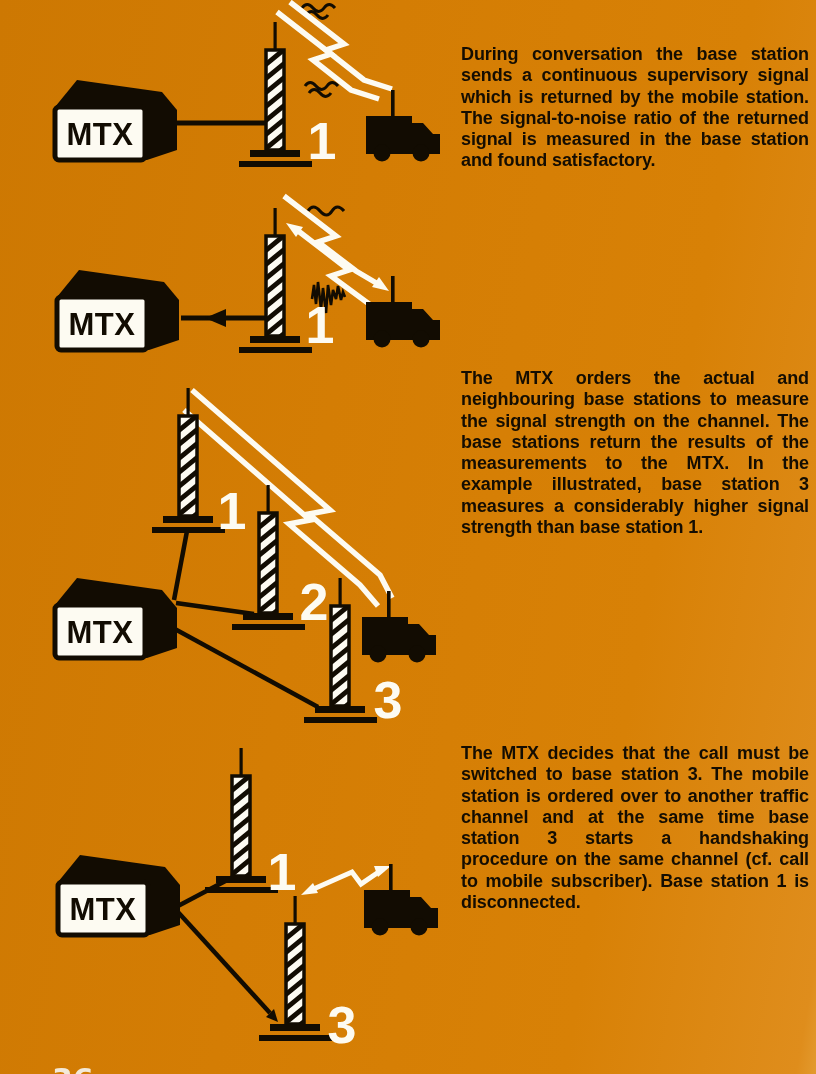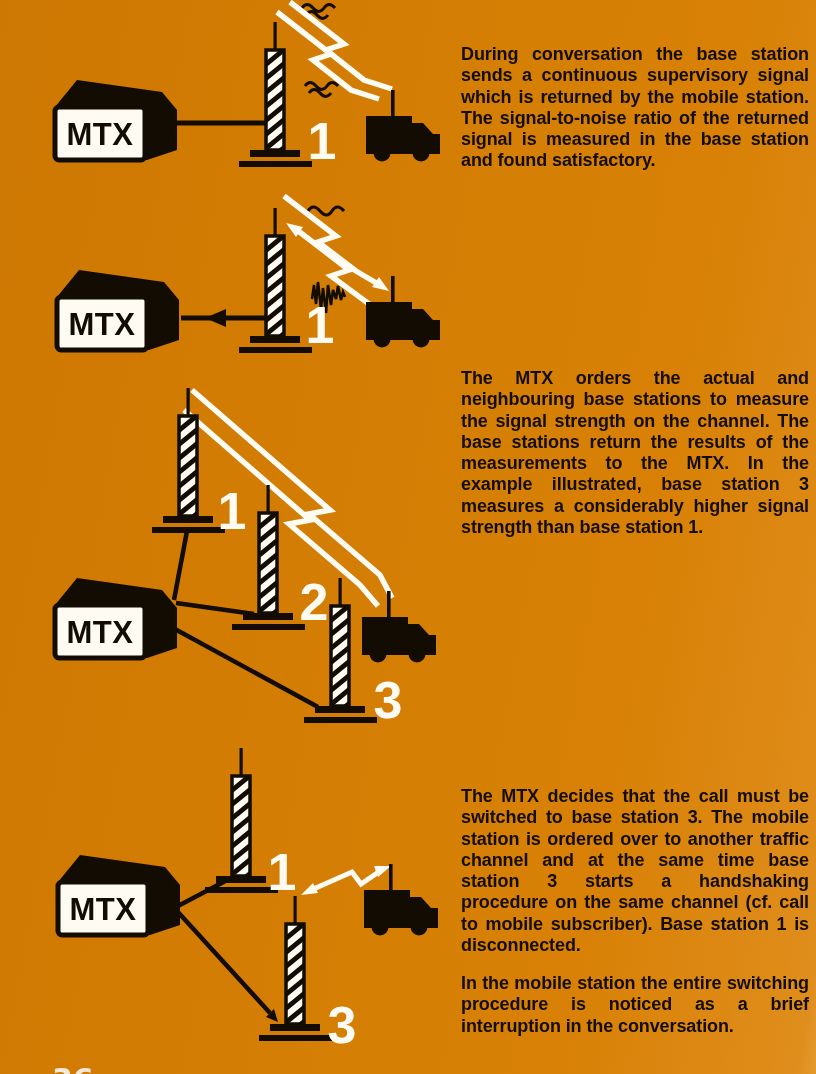--- a/index.html
+++ b/index.html
@@ -13,21 +13,21 @@
   .para{
     position:absolute;
     left:461px;width:348px;
     color:#140d02;
     font-size:18px;
     line-height:21.3px;
     font-weight:700;
     letter-spacing:-0.1px;
     text-align:justify;
   }
-  .p1{top:44px;} .p2{top:203px;} .p3{top:368px;} .p4{top:743px;margin-top:43px;} .p5{top:973px;}
+  .p1{top:44px;} .p2{top:203px;} .p3{top:368px;} .p4{top:743px;} .p5{top:973px;}
   .art{position:absolute;left:0;top:0;}
   .pagenum{
     position:absolute;left:52px;top:1062px;
     color:#f3e9d8;font-size:30px;font-weight:700;
     font-family:"DejaVu Sans",sans-serif;
   }
   svg text.stn{
     font-family:"Liberation Sans",sans-serif;
     font-weight:bold;font-size:52px;fill:#fdfbf2;
   }
@@ -132,16 +132,15 @@
       <text class="mtx" x="103" y="920" text-anchor="middle">MTX</text>
       <text class="stn" x="282" y="890" text-anchor="middle">1</text>
       <text class="stn" x="342" y="1043" text-anchor="middle">3</text>
       <use href="#truck" transform="translate(364,864)"></use>
     </g>
   </svg>
 
   <div class="para p1">During conversation the base station sends a continuous supervisory signal which is returned by the mobile station. The signal-to-noise ratio of the returned signal is measured in the base station and found satisfactory.</div>
   <div class="para p3">The MTX orders the actual and neighbouring base stations to measure the signal strength on the channel. The base stations return the results of the measurements to the MTX. In the example illustrated, base station 3 measures a considerably higher signal strength than base station 1.</div>
   <div class="para p4">The MTX decides that the call must be switched to base station 3. The mobile station is ordered over to another traffic channel and at the same time base station 3 starts a handshaking procedure on the same channel (cf. call to mobile subscriber). Base station 1 is disconnected.</div>
-  <div class="para p5">In the mobile station the entire switching procedure is noticed as a brief interruption in the conversation.</div>
 
   <div class="pagenum">36</div>
 </div>
 
 </body></html>

